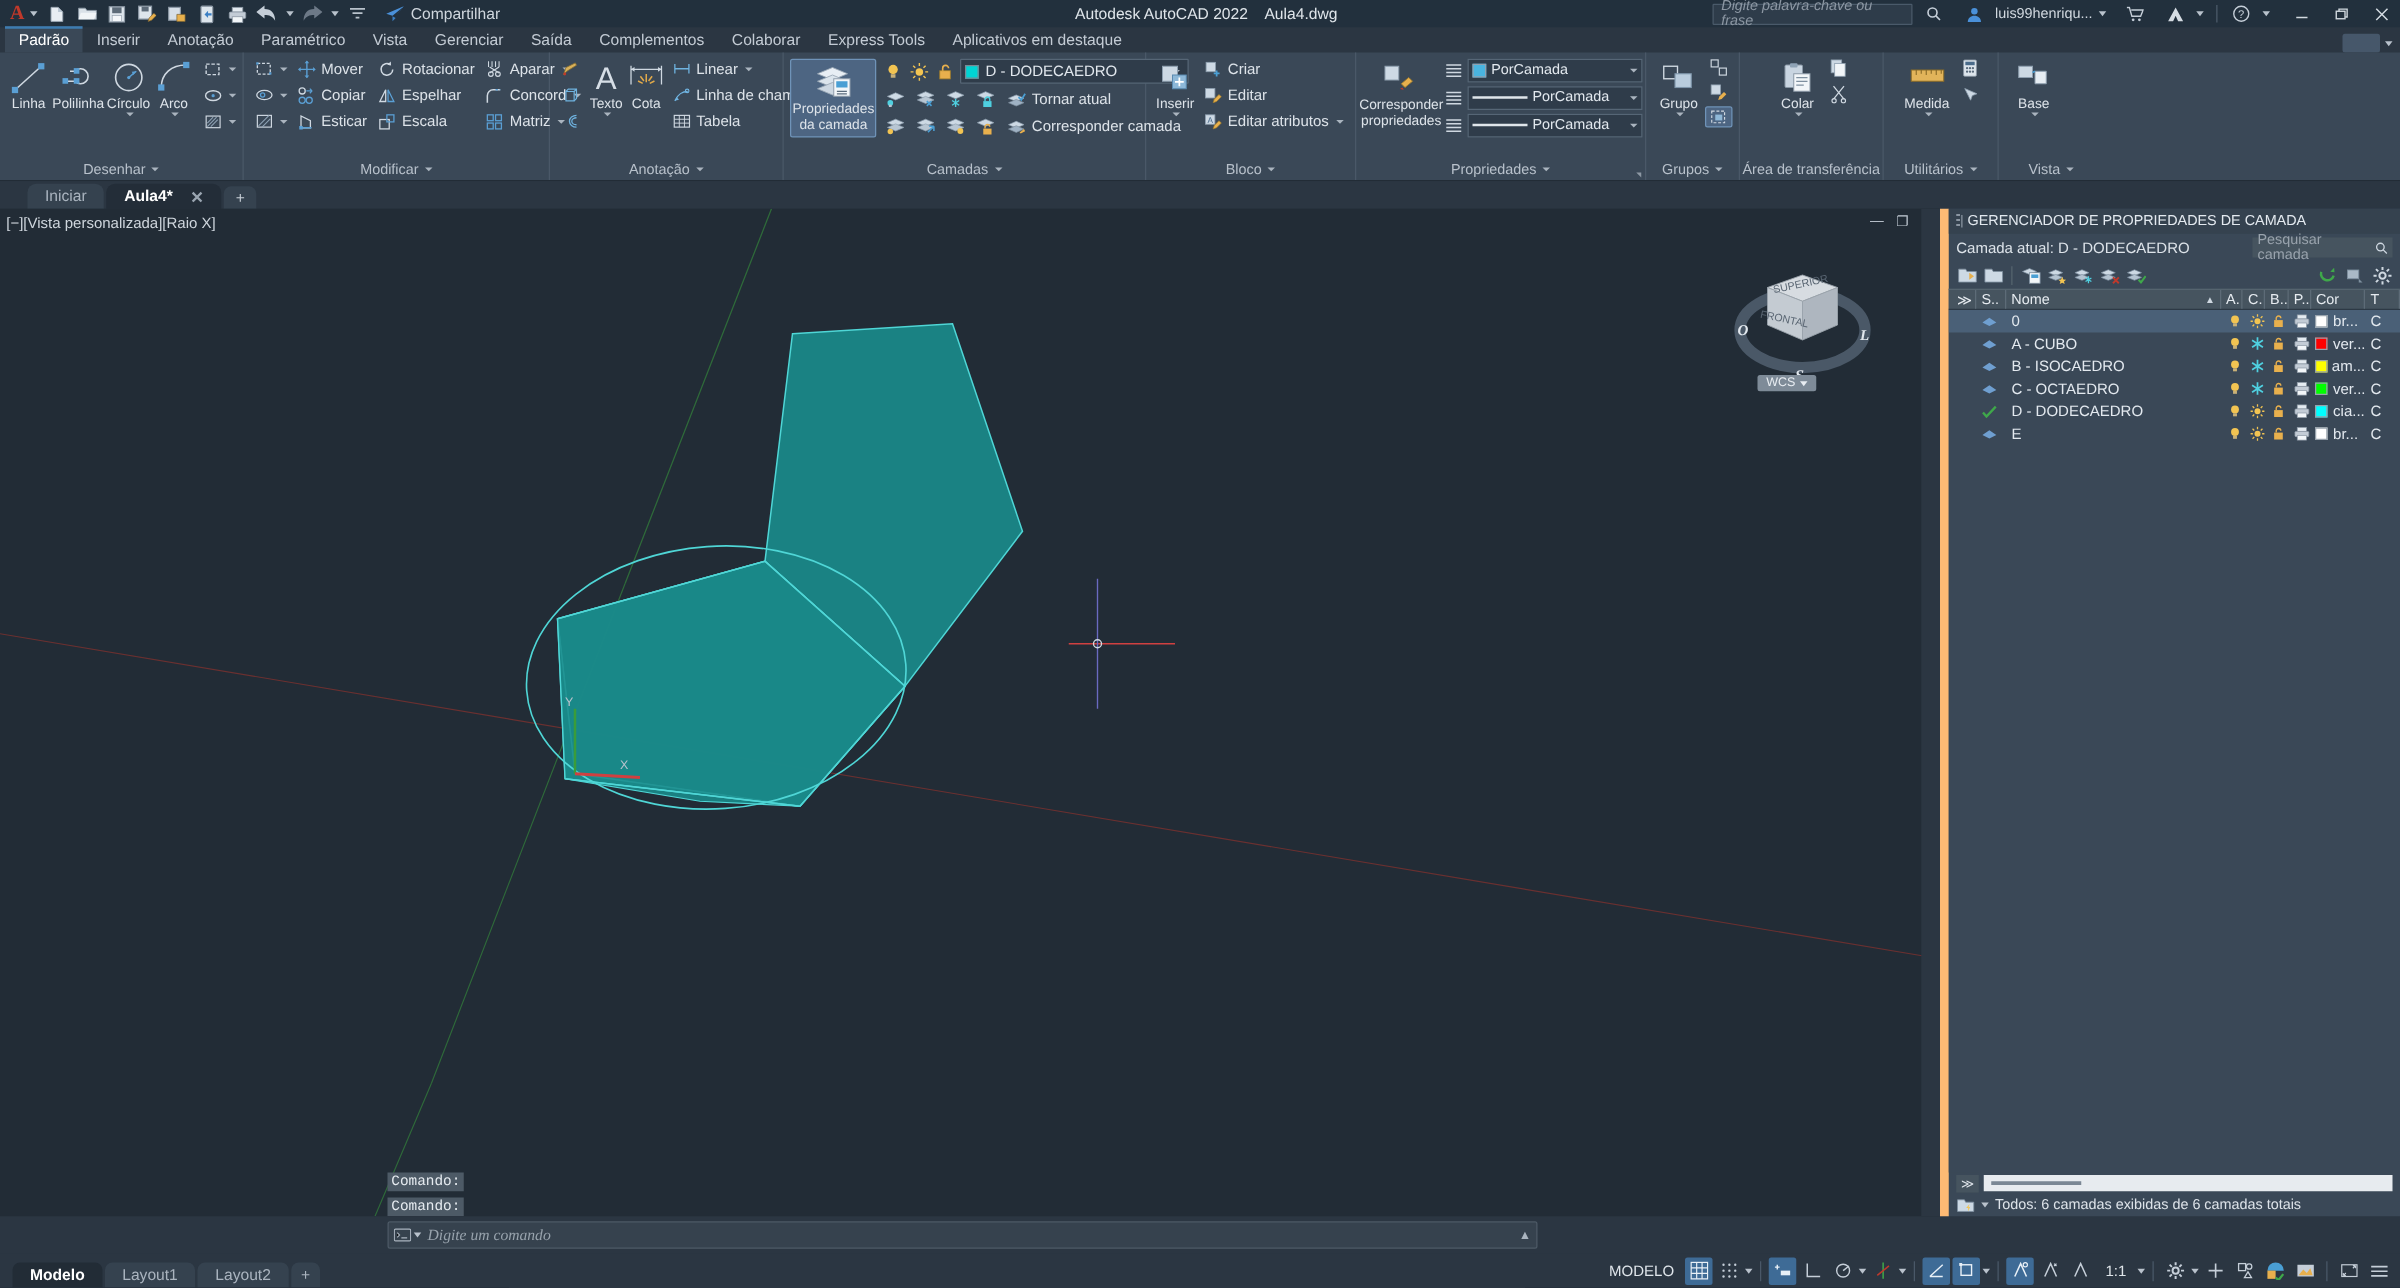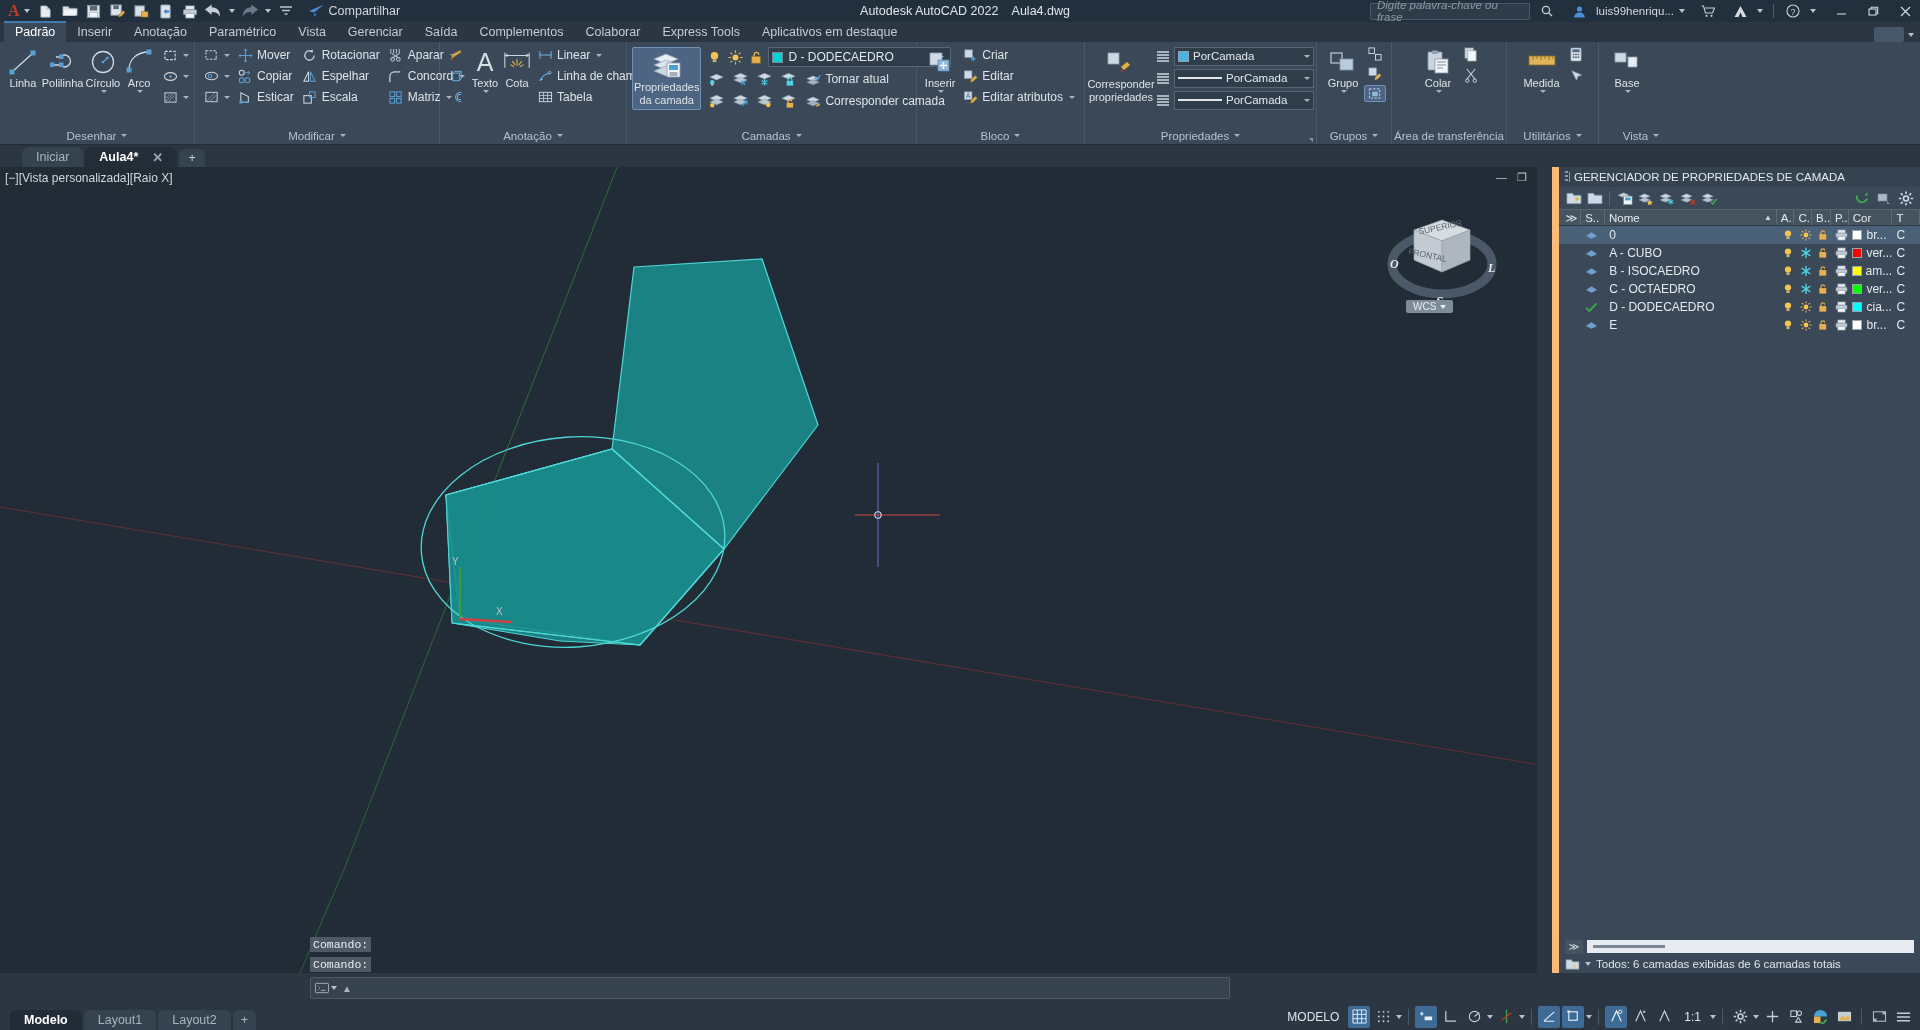--- a/index.html
+++ b/index.html
@@ -1075,29 +1075,40 @@
     <span style="color:#c5ced8;font-size:12px;">🔧</span>
   </div>
   <div class="cmdbar">
     <span style="display:flex;align-items:center;gap:2px;">
       <svg width="14" height="12" viewBox="0 0 15 12">
           <rect x="0.5" y="1" width="14" height="10" rx="1" fill="none" stroke="#aab4bf" stroke-width="1"></rect>
           <path d="M3 4l2 2-2 2M6.5 8.5h5" stroke="#aab4bf" stroke-width="1"></path>
         </svg>
       <span class="caret"></span>
     </span>
+    <span class="cmd-input" title="Digite um comando">Digite um comando</span>
     <span style="color:#aab4bf;font-size:10px;">▲</span>
   </div>
 
   <div class="palette">
     <div class="pal-title">
       <span class="grip"></span>
       <span>GERENCIADOR DE PROPRIEDADES DE CAMADA</span>
     </div>
 
+    <div class="pal-cur">
+      <span>Camada atual: D - DODECAEDRO</span>
+      <span class="pal-search" title="Pesquisar camada">
+        <span>Pesquisar camada</span>
+        <svg width="11" height="11" viewBox="0 0 12 12" style="margin-left:auto">
+            <circle cx="5" cy="5" r="3.5" fill="none" stroke="#cfd8e1" stroke-width="1.2"></circle>
+            <path d="M7.6 7.6L11 11" stroke="#cfd8e1" stroke-width="1.2"></path>
+          </svg>
+      </span>
+    </div>
 
     <div class="pal-tools">
       <span class="iconly" style="width:19px;height:18px">
         <svg width="16" height="15" viewBox="0 0 17 15">
             <path d="M1 2h6l1 2h8v9H1z" fill="#cdd9e4" stroke="#7e8f9f" stroke-width="0.7"></path>
             <path d="M10 11l4-3-4-3z" fill="#e8b04d"></path>
           </svg>
       </span>
       <span class="iconly" style="width:19px;height:18px">
         <svg width="16" height="15" viewBox="0 0 17 15">

